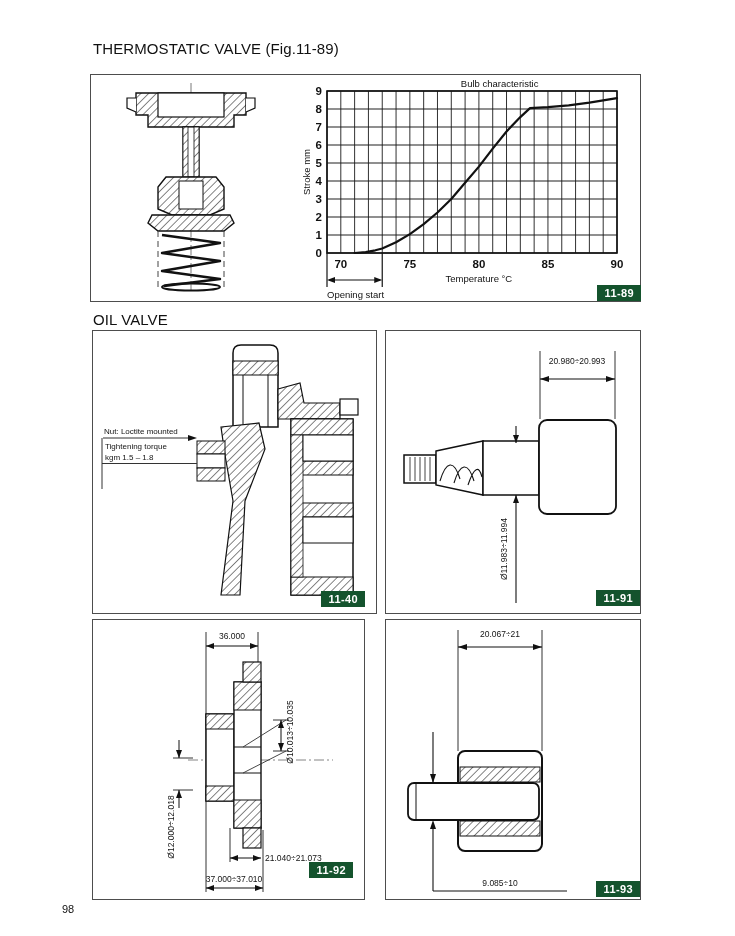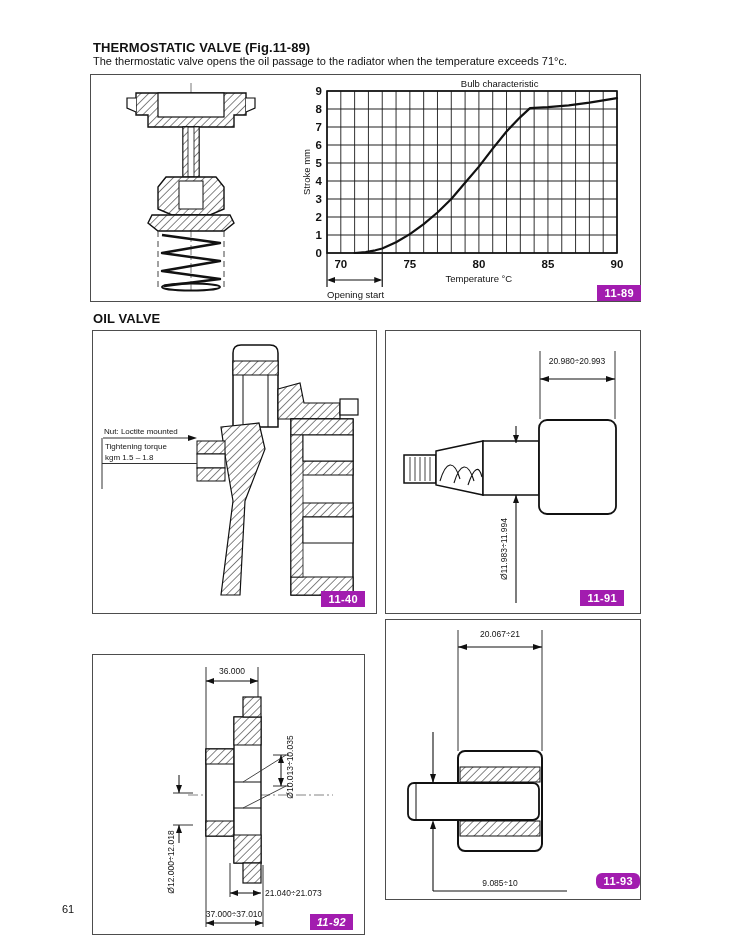--- a/index.html
+++ b/index.html
@@ -1,37 +1,36 @@
 <!DOCTYPE html>
 <html><head>
 <meta charset="utf-8">
 <style>
   html,body{margin:0;padding:0;background:#e8e8e8;}
   .page{position:relative;width:735px;height:936px;background:#ffffff;margin:0 auto;
         font-family:"Liberation Sans",sans-serif;color:#111;overflow:hidden;}
   .abs{position:absolute;}
-  .h1{font-size:13px;font-weight:bold;letter-spacing:.1px;}
+  .h1{font-size:15px;font-weight:normal;letter-spacing:.1px;}
   .body-text{font-size:11px;}
   .fig-box{position:absolute;border:1px solid #4d4d4d;background:#fff;}
-  .fig-label{position:absolute;background:#a21caf;color:#fff;font-weight:bold;
+  .fig-label{position:absolute;background:#14532d;color:#fff;font-weight:bold;
              font-size:11px;line-height:14px;padding:1px 7px;letter-spacing:.4px;}
   .page-num{font-size:11px;}
   svg{font-family:"Liberation Sans",sans-serif;}
   svg .tick{font-size:11.5px;font-weight:bold;fill:#111;}
   svg .axis-label{font-size:9.5px;fill:#111;}
   svg .dim{font-size:8.5px;fill:#141414;}
   svg .note{font-size:8px;fill:#141414;}
 </style>
 </head>
 <body>
 
 <div class="page">
 
   <div class="abs h1" style="left:93px;top:40px;">THERMOSTATIC VALVE (Fig.11-89)</div>
-  <div class="abs body-text" style="left:93px;top:55px;width:560px;">The thermostatic valve opens the oil passage to the radiator when the temperature exceeds 71°c.</div>
 
   <div class="fig-box" style="left:90px;top:74px;width:549px;height:226px;">
 
     <svg class="abs" style="left:15px;top:6px;" width="170" height="212" viewBox="0 0 170 212">
       <defs>
         <pattern id="h1" patternUnits="userSpaceOnUse" width="5.5" height="5.5" patternTransform="rotate(45)">
           <rect width="5.5" height="5.5" fill="#ffffff"></rect>
           <line x1="0" y1="0" x2="0" y2="5.5" stroke="#333" stroke-width="1.2"></line>
         </pattern>
       </defs>
@@ -172,24 +171,24 @@
       <path d="M54,150 C60,130 68,128 74,148 M68,152 C74,132 82,130 88,150 M82,154 C88,136 93,134 96,146" fill="none" stroke="#111" stroke-width="1.1"></path>
       <rect x="97" y="110" width="56" height="54" fill="#fff" stroke="#111" stroke-width="1.5"></rect>
       <rect x="153" y="89" width="77" height="94" rx="8" fill="#fff" stroke="#111" stroke-width="1.8"></rect>
 
       <line x1="130" y1="95" x2="130" y2="112" stroke="#111" stroke-width="1.1"></line>
       <polygon points="130,112 127,104 133,104" fill="#111"></polygon>
       <line x1="130" y1="164" x2="130" y2="272" stroke="#111" stroke-width="1.1"></line>
       <polygon points="130,164 127,172 133,172" fill="#111"></polygon>
       <text x="121" y="218" class="dim" text-anchor="middle" transform="rotate(-90 121 218)">Ø11.983÷11.994</text>
     </svg>
-    <div class="fig-label" style="right:16px;bottom:7px;">11-91</div>
-  </div>
-
-  <div class="fig-box" style="left:92px;top:619px;width:271px;height:279px;margin-top:35px;">
+    <div class="fig-label" style="right:0;bottom:7px;">11-91</div>
+  </div>
+
+  <div class="fig-box" style="left:92px;top:619px;width:271px;height:279px;">
     <svg class="abs" style="left:0;top:0;" width="271" height="279" viewBox="0 0 271 279">
 
       <line x1="113" y1="12" x2="113" y2="272" stroke="#333" stroke-width="1"></line>
       <line x1="165" y1="12" x2="165" y2="60" stroke="#333" stroke-width="1"></line>
 
       <text x="139" y="19" class="dim" text-anchor="middle">36.000</text>
       <line x1="113" y1="26" x2="165" y2="26" stroke="#111" stroke-width="1.1"></line>
       <polygon points="113,26 121,23 121,29" fill="#111"></polygon>
       <polygon points="165,26 157,23 157,29" fill="#111"></polygon>
 
@@ -228,21 +227,21 @@
       <line x1="137" y1="238" x2="168" y2="238" stroke="#111" stroke-width="1"></line>
       <polygon points="137,238 145,235 145,241" fill="#111"></polygon>
       <polygon points="168,238 160,235 160,241" fill="#111"></polygon>
       <text x="172" y="241" class="dim" text-anchor="start">21.040÷21.073</text>
 
       <text x="141" y="262" class="dim" text-anchor="middle">37.000÷37.010</text>
       <line x1="113" y1="268" x2="170" y2="268" stroke="#111" stroke-width="1.1"></line>
       <polygon points="113,268 121,265 121,271" fill="#111"></polygon>
       <polygon points="170,268 162,265 162,271" fill="#111"></polygon>
     </svg>
-    <div class="fig-label" style="right:11px;bottom:4px;font-style:italic;">11-92</div>
+    <div class="fig-label" style="right:11px;bottom:21px;">11-92</div>
   </div>
 
   <div class="fig-box" style="left:385px;top:619px;width:254px;height:279px;">
     <svg class="abs" style="left:0;top:0;" width="254" height="279" viewBox="0 0 254 279">
 
       <line x1="72" y1="10" x2="72" y2="131" stroke="#333" stroke-width="1"></line>
       <line x1="156" y1="10" x2="156" y2="131" stroke="#333" stroke-width="1"></line>
       <text x="114" y="17" class="dim" text-anchor="middle">20.067÷21</text>
       <line x1="72" y1="27" x2="156" y2="27" stroke="#111" stroke-width="1.1"></line>
       <polygon points="72,27 81,24 81,30" fill="#111"></polygon>
@@ -255,17 +254,17 @@
       <rect x="22" y="163" width="131" height="37" rx="6" fill="#fff" stroke="#111" stroke-width="1.8"></rect>
       <line x1="30" y1="163" x2="30" y2="200" stroke="#111" stroke-width="1"></line>
 
       <line x1="47" y1="112" x2="47" y2="163" stroke="#111" stroke-width="1.1"></line>
       <polygon points="47,163 44,154 50,154" fill="#111"></polygon>
       <line x1="47" y1="207" x2="47" y2="271" stroke="#111" stroke-width="1.1"></line>
       <polygon points="47,200 44,209 50,209" fill="#111"></polygon>
       <line x1="47" y1="271" x2="181" y2="271" stroke="#111" stroke-width="1.1"></line>
       <text x="114" y="266" class="dim" text-anchor="middle">9.085÷10</text>
     </svg>
-    <div class="fig-label" style="right:0;bottom:10px;border-radius:6px;">11-93</div>
-  </div>
-
-  <div class="abs page-num" style="left:62px;top:903px;">61</div>
+    <div class="fig-label" style="right:0;bottom:2px;">11-93</div>
+  </div>
+
+  <div class="abs page-num" style="left:62px;top:903px;">98</div>
 </div>
 
 </body></html>

